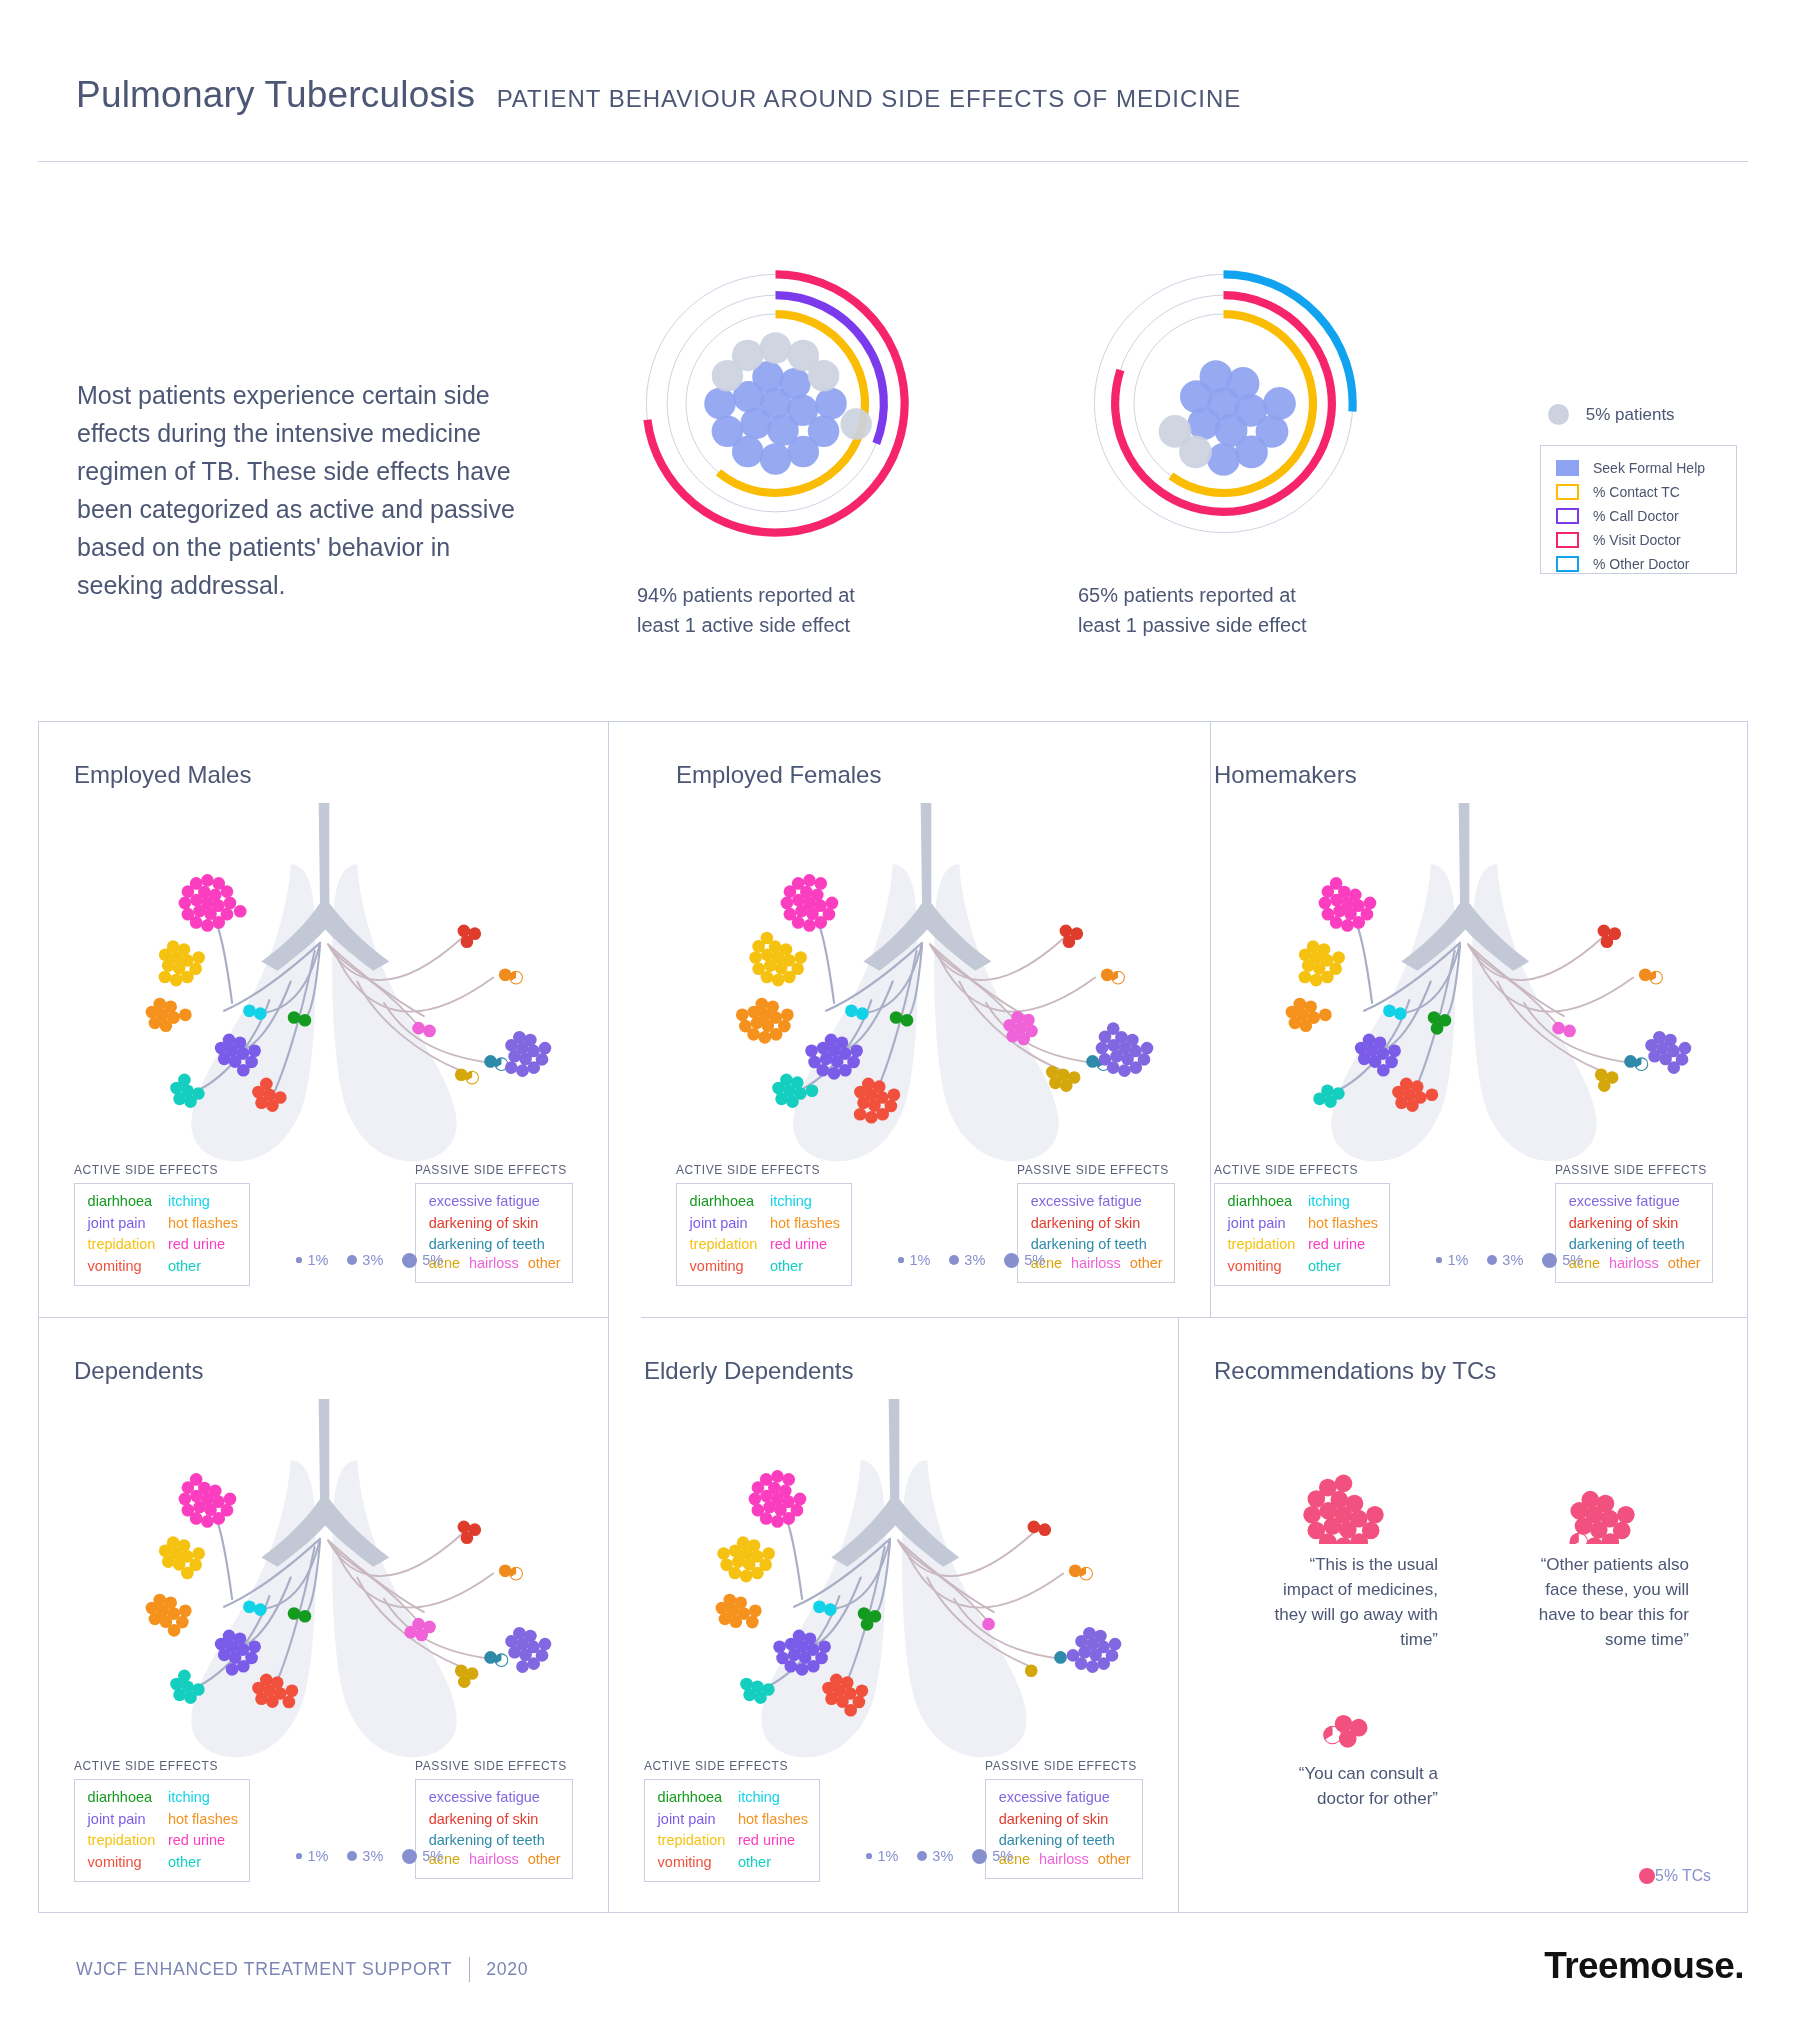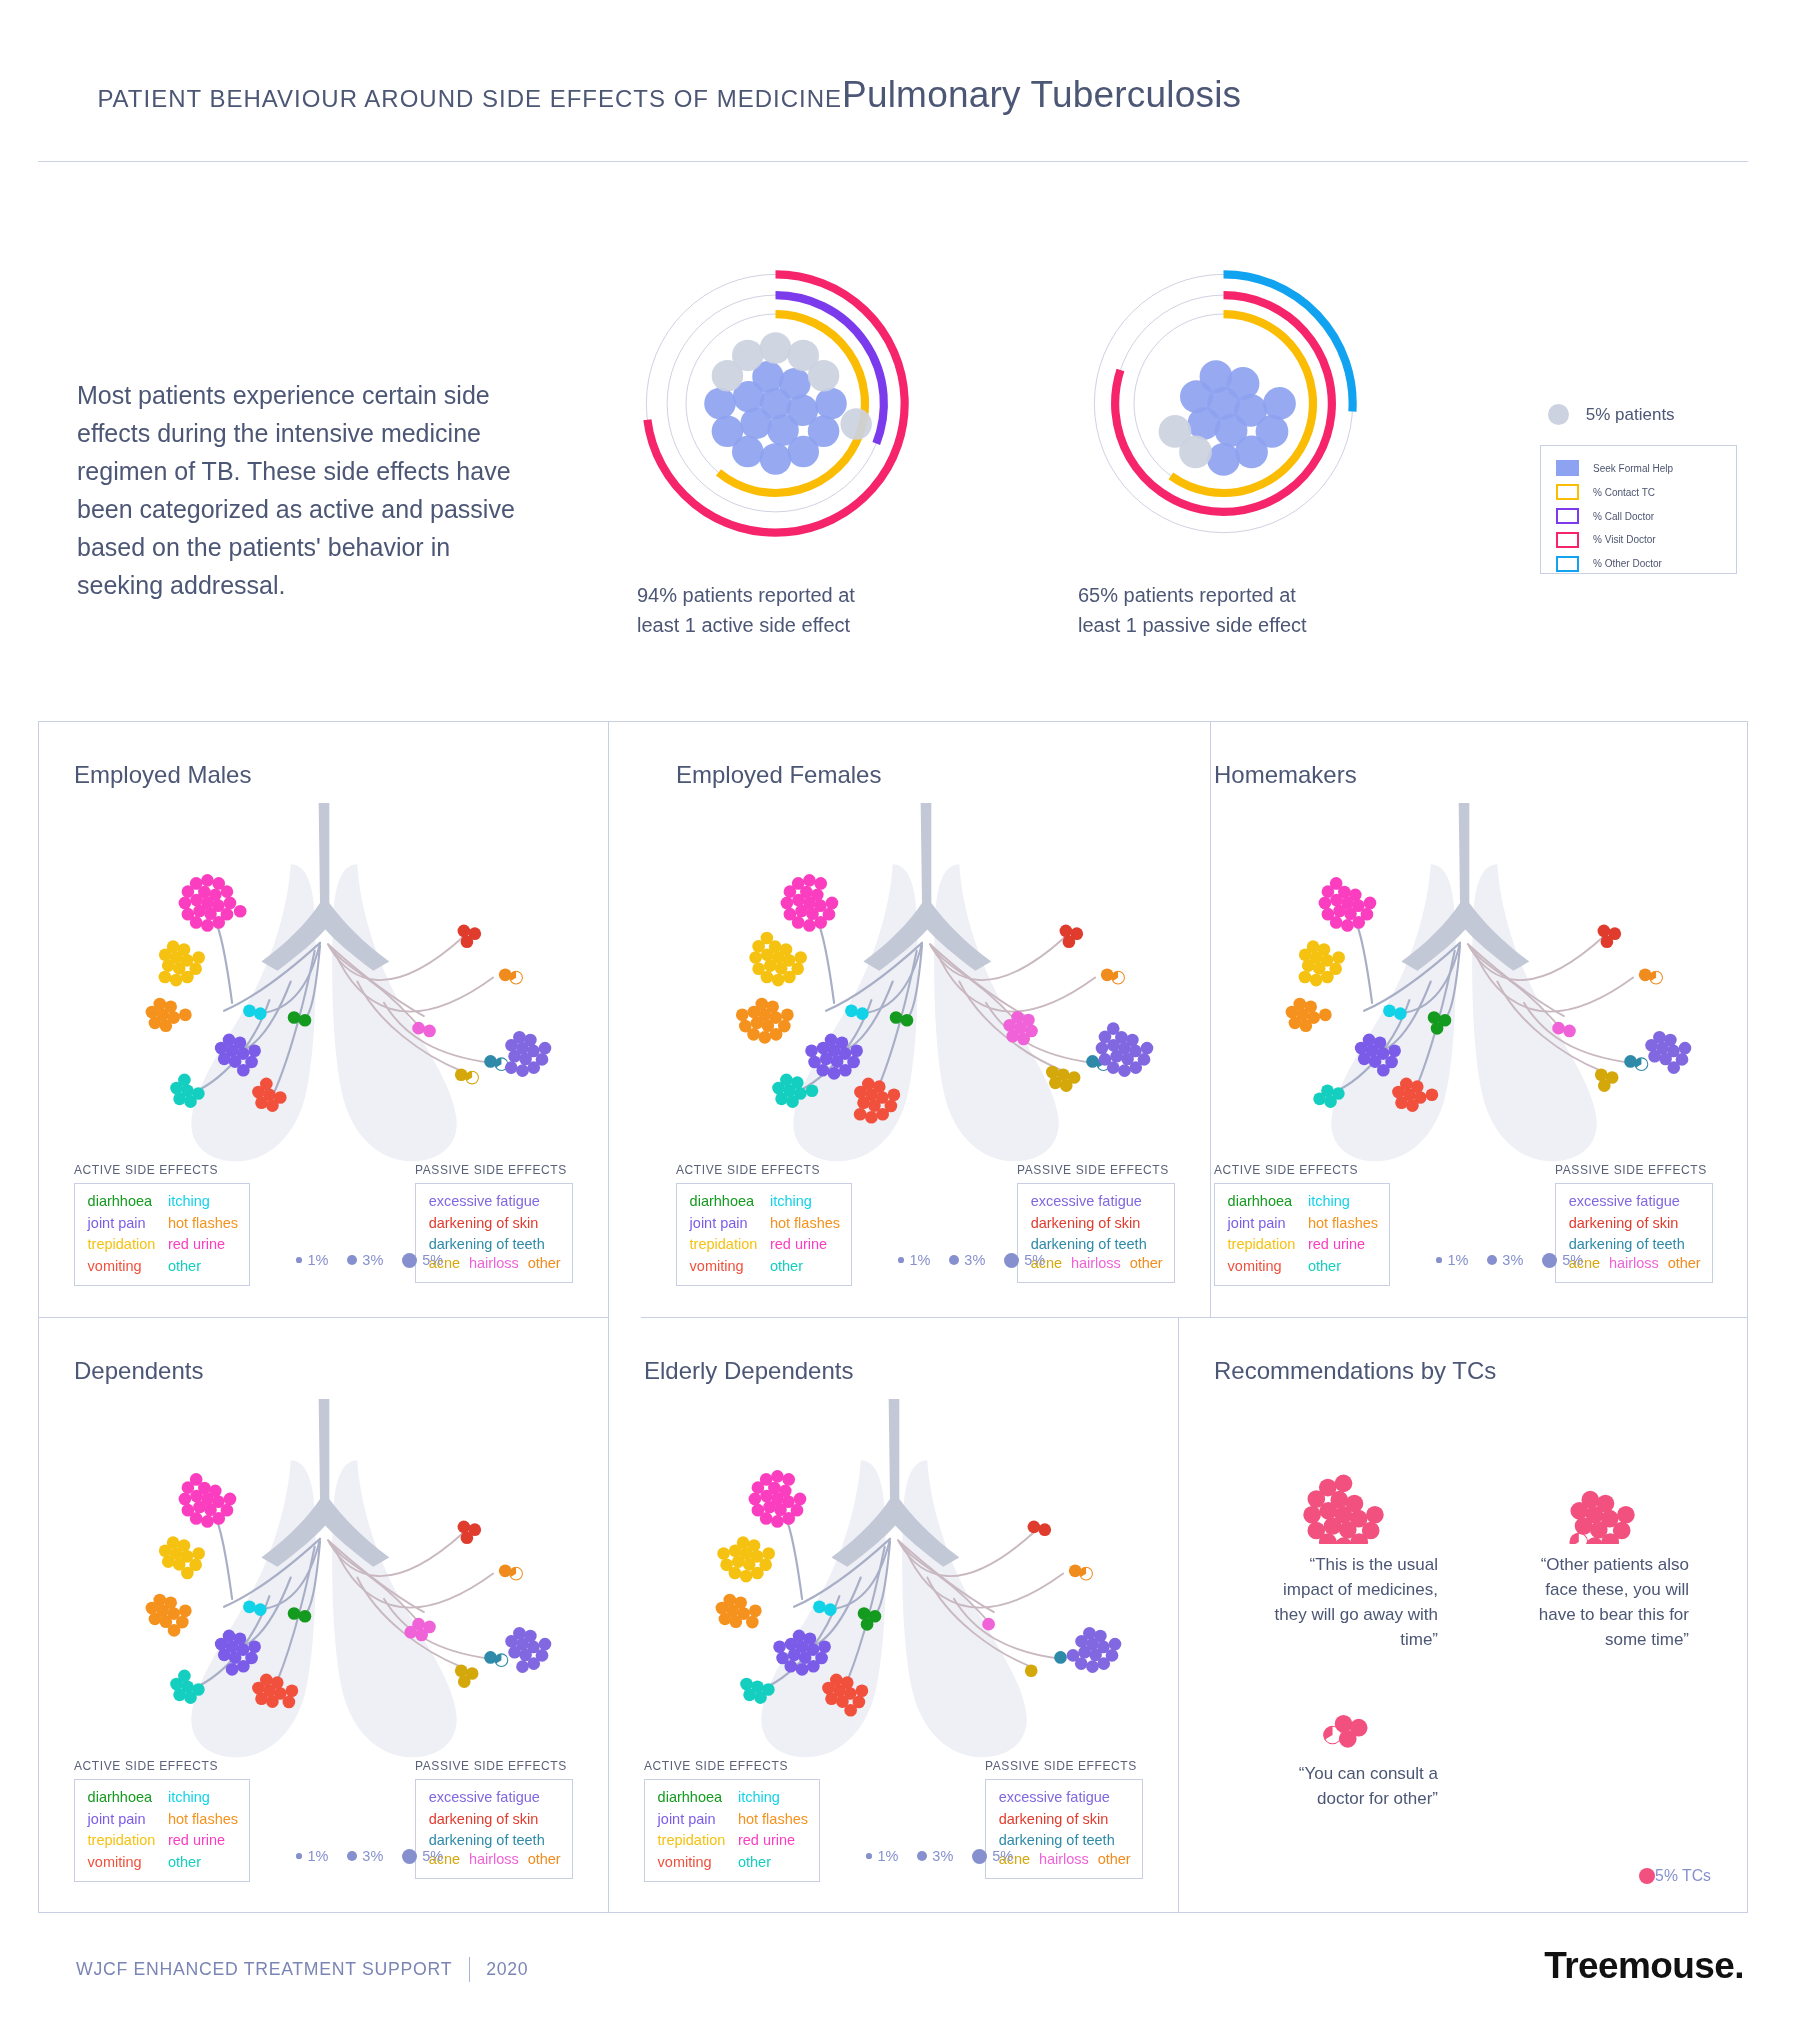--- a/index.html
+++ b/index.html
@@ -40,21 +40,21 @@
   #patients-key .swatch-dot { width:21.4px; height:21.4px; border-radius:50%; background:#cdd2e0; }
   #patients-key .lbl { font-size:17px; color:#4c5675; }
 
   #legend-box {
     position:absolute; left:1540px; top:445px; width:197px; height:129px;
     border:0.9px solid #c9cfe2; background:#ffffff;
     padding:11.3px 0 0 15px;
   }
   .legend-row { display:flex; align-items:center; height:22px; margin-bottom:1.9px; }
   .legend-sw { width:23px; height:16.4px; margin-right:14px; }
-  .legend-lbl { font-size:10px; color:#4c5570; white-space:nowrap; }
+  .legend-lbl { font-size:14px; color:#4c5570; white-space:nowrap; }
 
   
   #grid { position:absolute; left:38px; top:721px; width:1710px; height:1192px; border:0.9px solid #c9cfe2; }
   .cell { position:absolute; border-right:0.9px solid #c9cfe2; border-bottom:0.9px solid #c9cfe2; }
   .cell.c3 { border-right:none; }
   .cell.r2 { border-bottom:none; }
   .cell-title { position:absolute; left:35px; top:39px; font-size:24px; color:#4c5675; font-weight:400; }
 
   
   .lung-holder { position:absolute; left:50%; transform:translateX(-50%); top:81px; }
@@ -85,22 +85,22 @@
   #footer-left { position:absolute; left:76px; top:1957px; display:flex; align-items:center; gap:16.4px; }
   #footer-left .ft { font-size:17.7px; letter-spacing:0.7px; color:#7b85b5; }
   #footer-div { width:1.3px; height:25px; background:#aab2d2; }
   #brand { position:absolute; right:74px; top:1945px; font-size:37px; font-weight:700; color:#111; letter-spacing:-0.6px; }
 </style>
 </head>
 <body>
 
 <div id="header">
   <div id="header-titles">
+    <span id="title-main">Pulmonary Tuberculosis</span>
     <span id="title-sub">PATIENT BEHAVIOUR AROUND SIDE EFFECTS OF MEDICINE</span>
-    <span id="title-main">Pulmonary Tuberculosis</span>
   </div>
   <div id="header-rule"></div>
 </div>
 
 <div id="intro-text">Most patients experience certain side effects during the intensive medicine regimen of TB. These side effects have been categorized as active and passive based on the patients' behavior in seeking addressal.</div>
 
 <div class="radial-wrap" id="radial-active"><svg width="315" height="315" viewBox="0 0 500 500">
       <circle cx="250" cy="250" r="205" fill="none" stroke="#b9bed4" stroke-width="1.1"></circle>
       <circle cx="250" cy="250" r="172" fill="none" stroke="#b9bed4" stroke-width="1.1"></circle>
       <circle cx="250" cy="250" r="142" fill="none" stroke="#b9bed4" stroke-width="1.1"></circle>

